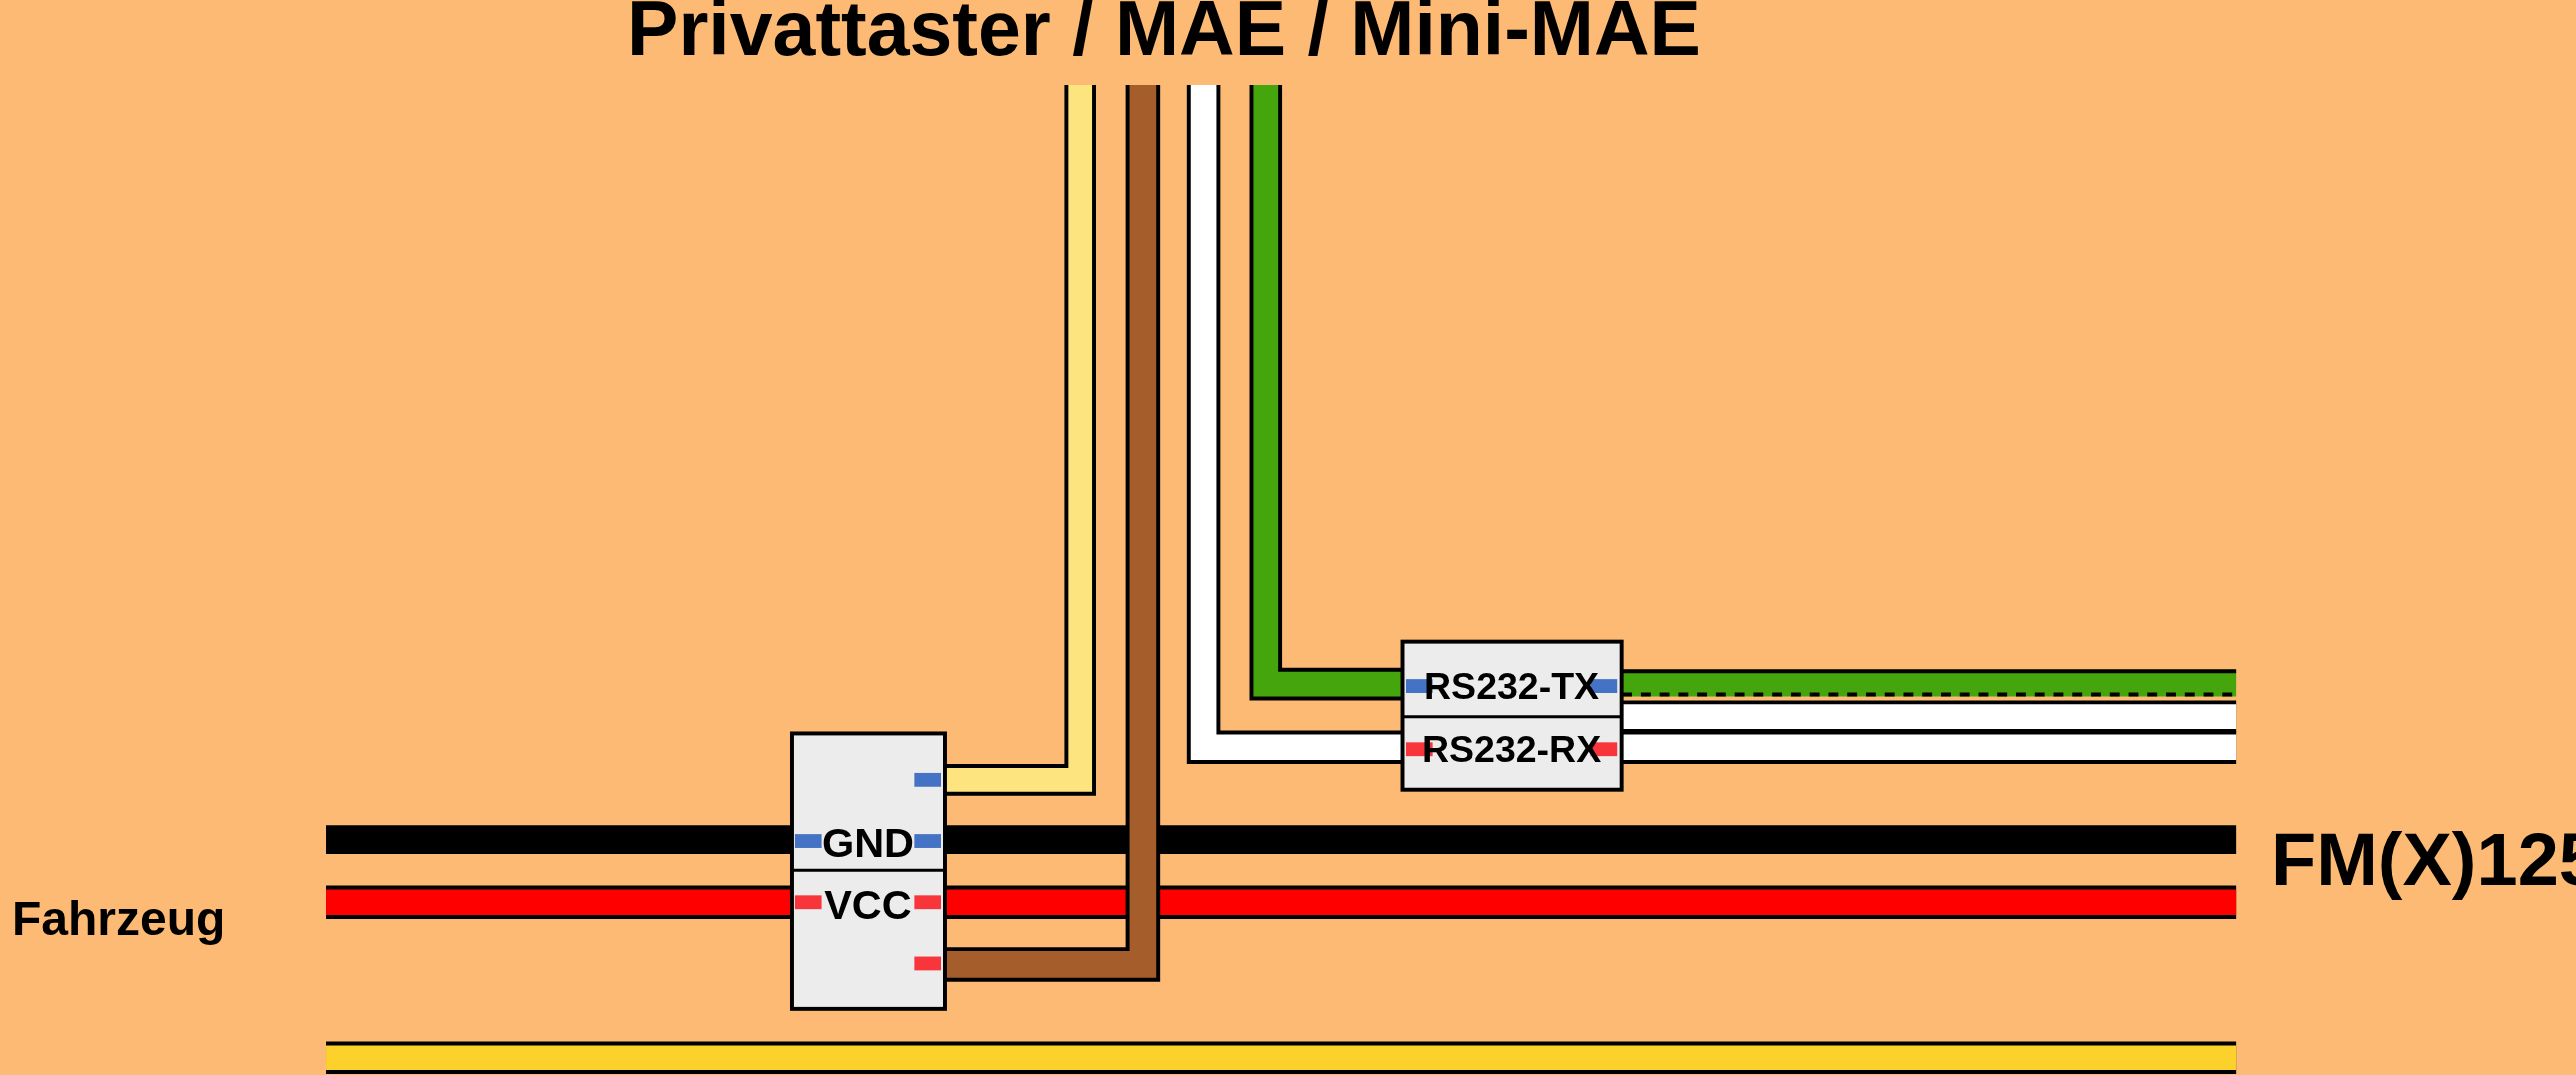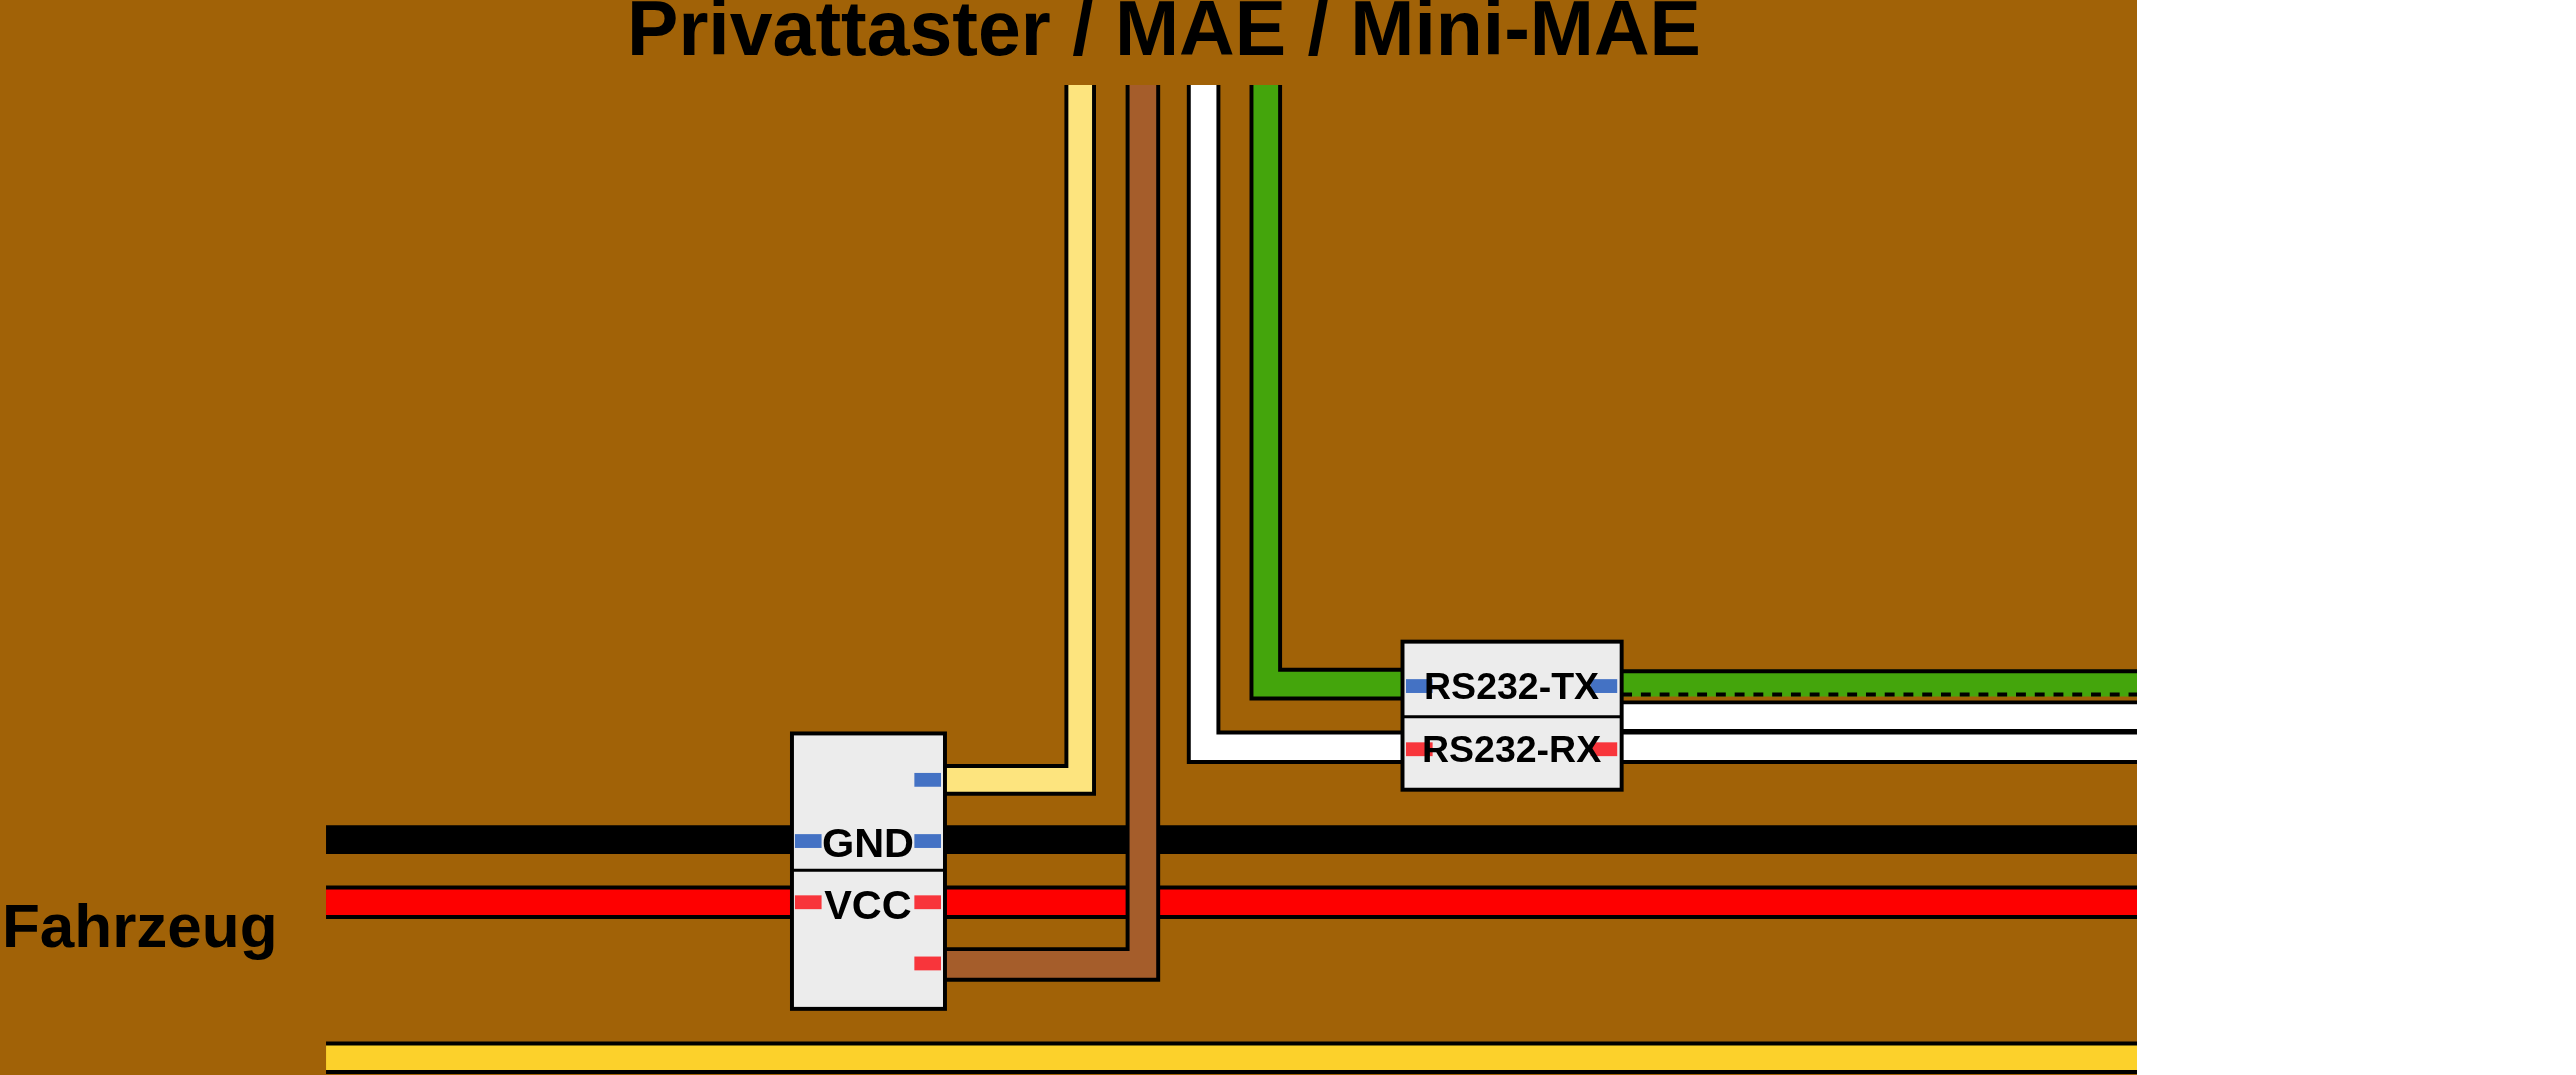--- a/index.html
+++ b/index.html
@@ -1,21 +1,21 @@
 <!DOCTYPE html>
 <html><head>
 <meta charset="utf-8">
 <style>
   html,body{margin:0;padding:0;background:#fff;}
-  #canvas{position:relative;width:2137px;height:1075px;background:#a16207;overflow:hidden;
+  #canvas{position:relative;width:2576px;height:1075px;background:#fdba74;overflow:hidden;
           font-family:"Liberation Sans",sans-serif;}
   #diagram-svg{position:absolute;left:0;top:0;}
   .big-label{position:absolute;color:#000;font-weight:600;line-height:1;white-space:nowrap;}
   #title-label{top:-10px;left:1164px;transform:translateX(-50%);font-size:77px;}
-  #vehicle-label{top:895px;left:2px;font-size:62px;}
+  #vehicle-label{top:895px;left:12px;font-size:48px;}
   #device-label{top:823px;left:2271px;font-size:74px;}
   svg text{font-family:"Liberation Sans",sans-serif;font-weight:600;fill:#000;
            text-anchor:middle;dominant-baseline:central;}
   .t42{font-size:42px;}
   .t38{font-size:38px;}
   .wire{fill:none;stroke-linecap:butt;stroke-linejoin:miter;}
   .box{stroke:#000;stroke-width:4;}
   .divider{stroke:#000;stroke-width:3;}
   .dashed{stroke-dasharray:10 9;}
 </style>

